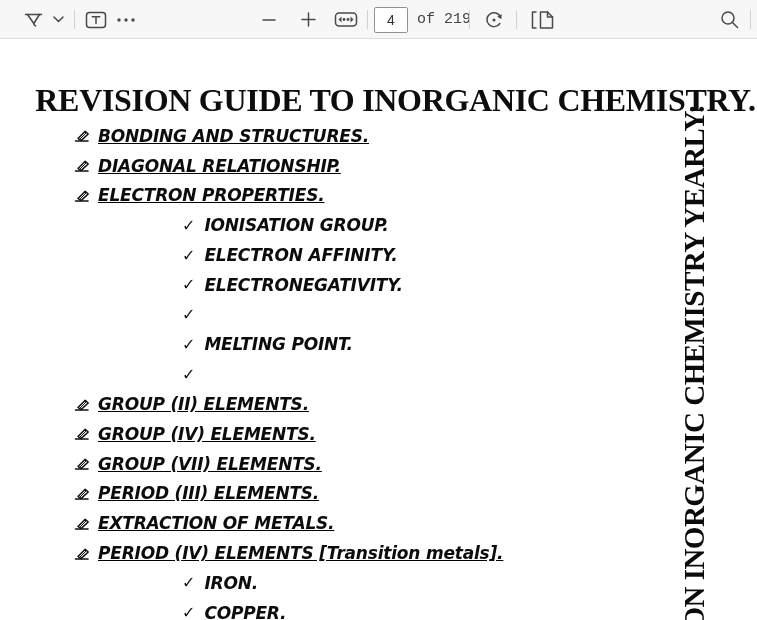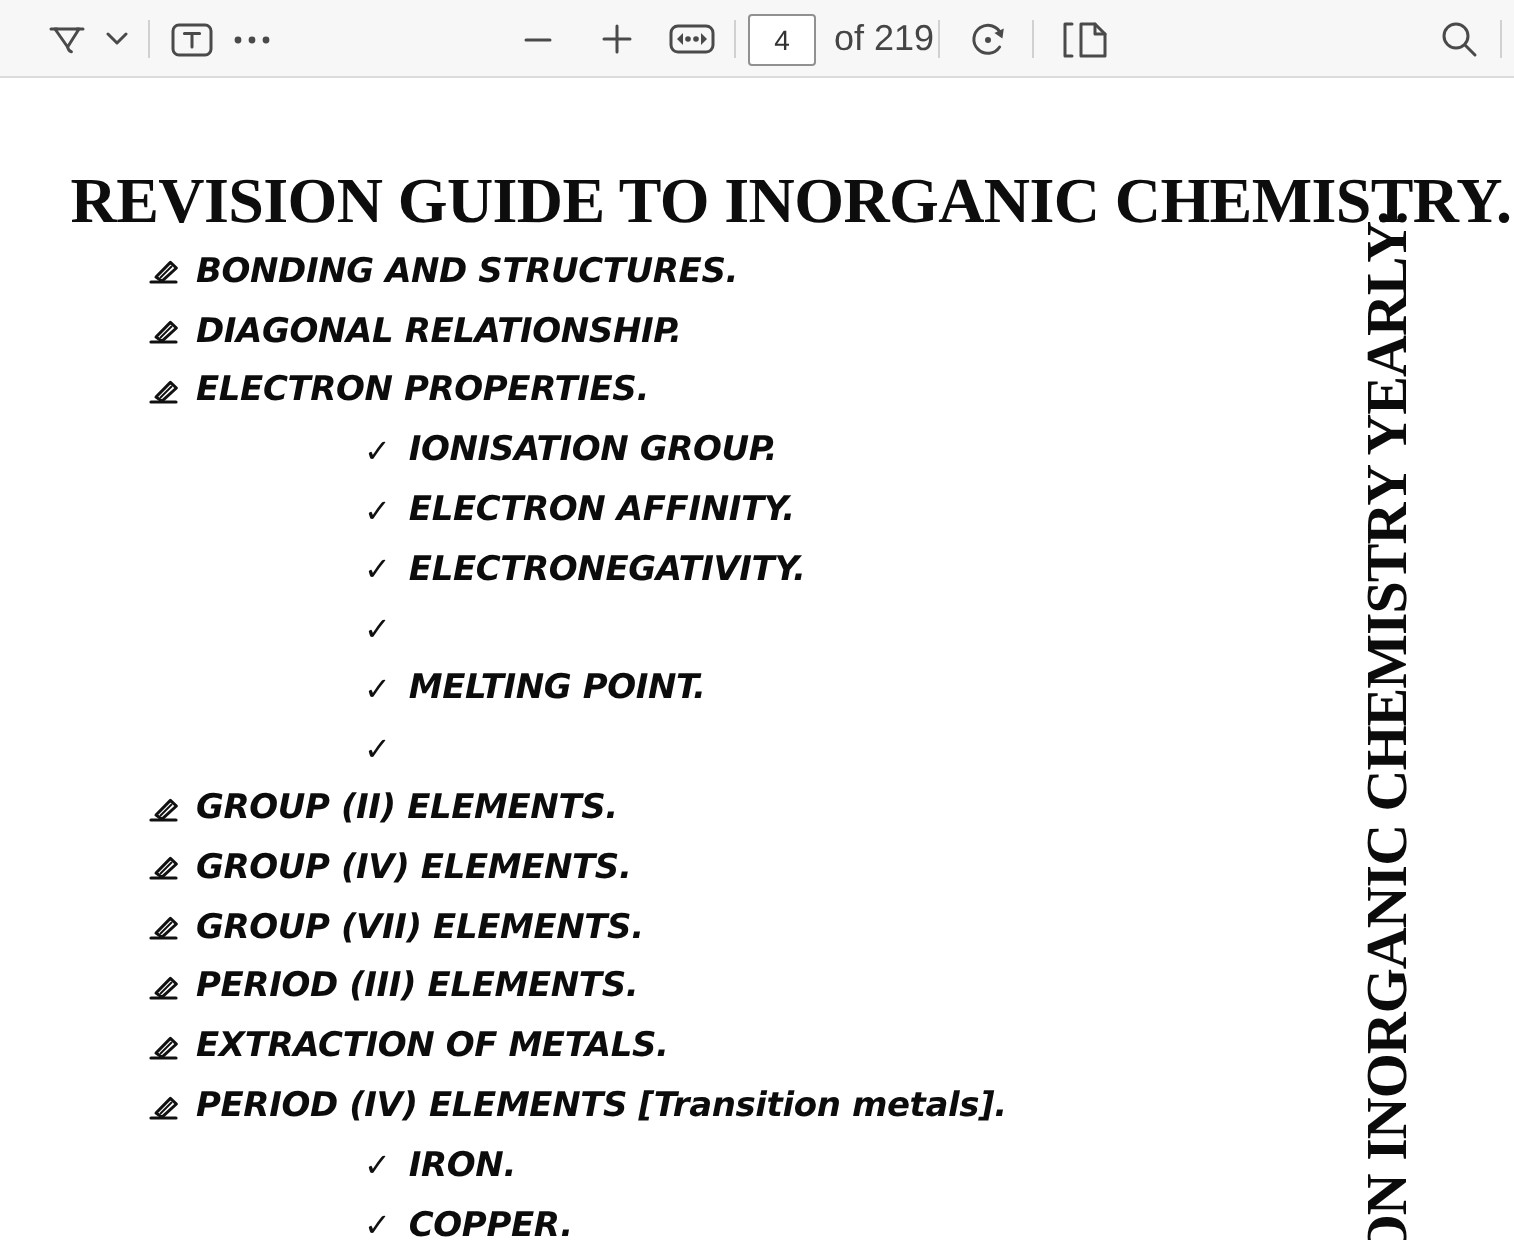--- a/index.html
+++ b/index.html
@@ -13,32 +13,32 @@
     align-items:center; justify-content:center; cursor:pointer; }
   .tb svg { display:block; }
   .tbdiv { position:absolute; top:10px; width:1px; height:19px; background:#d1d1d1; }
   .icon-stroke { fill:none; stroke:#4a4a4a; stroke-width:1.5;
     stroke-linecap:round; stroke-linejoin:round; }
   .icon-fill { fill:#4a4a4a; stroke:none; }
   #page-input { position:absolute; left:374px; top:7px; width:34px; height:26px;
     border:1px solid #919191; border-radius:2px; background:#ffffff;
     text-align:center; font:14px "Liberation Sans", sans-serif; color:#333333; }
   .of-label { position:absolute; left:417px; top:0; height:39px; display:flex;
-    align-items:center; font-size:18px; color:#454545; }
+    align-items:center; font-size:15px; color:#454545;font-family:Liberation Mono, monospace; }
 
   
   .page { position:relative; width:757px; height:581px; background:#ffffff;margin-left:10px; }
   .doc-title { position:absolute; top:43px; left:0; width:757px;
     text-align:center; padding-left:14px;
     font:700 32px "Liberation Serif", serif; color:#0d0d0d;
     letter-spacing:-0.3px; white-space:nowrap; }
 
   .list { position:absolute; top:82px; left:0; width:680px; }
   .row { display:flex; align-items:center; height:29.8px; white-space:nowrap; }
-  .row.l1 { padding-left:64px; }
+  .row.l1 { padding-left:64px;text-decoration:underline; }
   .row.l2 { padding-left:172px; }
   .row .txt { font:italic 700 17px "DejaVu Sans", sans-serif;
     color:#0c0c0c; letter-spacing:-0.2px; }
   .pencil { width:18px; height:15px; margin-right:6px; flex:0 0 auto; }
   .check { font:400 16px "DejaVu Sans", sans-serif; color:#111;
     margin-right:9px; flex:0 0 auto; }
 
   .vtext { position:absolute; left:668px; top:613px;
     transform:rotate(-90deg); transform-origin:0 0;
     font:700 29px "Liberation Serif", serif; color:#0b0b0b;

